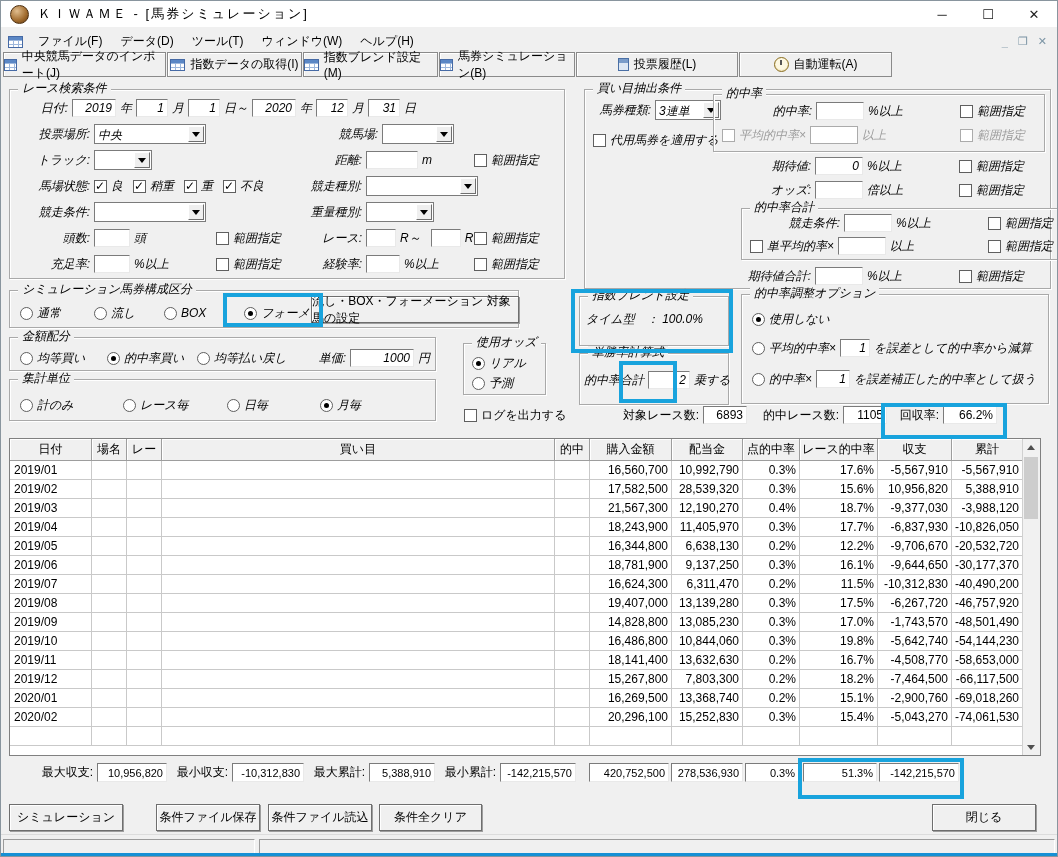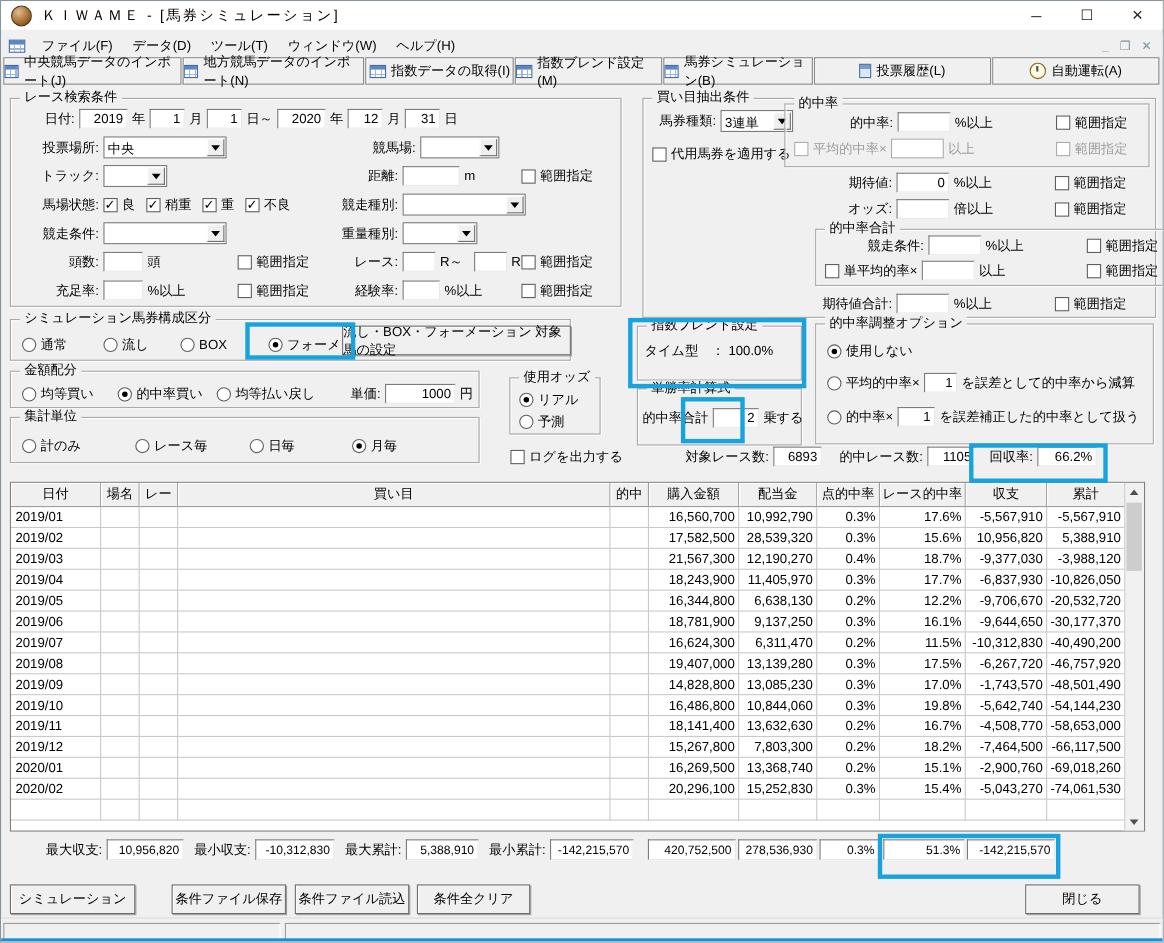--- a/index.html
+++ b/index.html
@@ -25,21 +25,21 @@
   .mdib{color:#7c95a5;font-size:11px;font-weight:bold;}
   
   .toolbar{position:absolute;left:2px;top:51px;right:2px;height:25px;display:flex;}
   .tbtn{height:25px;border:1px solid #8a8a8a;background:#f0f0f0;display:flex;align-items:center;
         justify-content:center;gap:5px;box-sizing:border-box;margin-right:1px;box-shadow:inset 1px 1px 0 #fff;}
   .ico-calc{display:inline-block;width:11px;height:13px;background:linear-gradient(#7a9cc9 0 4px,#dde7f3 4px),#dde7f3;border:1px solid #4a6fa5;box-sizing:border-box;}
   .ico-clock{display:inline-block;width:13px;height:13px;border-radius:50%;border:1px solid #8a6d1f;
      background:radial-gradient(circle at 50% 45%,#fdf8e2 55%,#d8c27a);position:relative;}
   .ico-clock::after{content:"";position:absolute;left:5px;top:2px;width:2px;height:5px;background:#555;}
   
-  .grp{position:absolute;border:1px solid #a9a9a9;box-shadow:inset 1px 1px 0 #fff,1px 1px 0 #fff;box-sizing:border-box;}
+  .grp{position:absolute;border:1px solid #a9a9a9;box-shadow:inset 1px 1px 0 #fff,1px 1px 0 #fff;box-sizing:border-box;font-style:italic;}
   .leg{position:absolute;top:-8px;left:8px;background:#f0f0f0;padding:0 4px;line-height:13px;font-size:12px;white-space:nowrap;}
   .row{position:absolute;display:flex;align-items:center;gap:4px;height:20px;white-space:nowrap;}
   .lb{display:inline-block;text-align:right;white-space:nowrap;}
   .fld{display:inline-block;height:18px;line-height:17px;background:#fff;border:1px solid #7b7b7b;
        border-bottom-color:#e9e9e9;border-right-color:#e9e9e9;box-sizing:border-box;text-align:right;
        padding:0 3px;font-size:12px;}
   .dd{position:relative;display:inline-block;height:20px;background:#fff;border:1px solid #7b7b7b;box-sizing:border-box;}
   .dd-v{position:absolute;left:3px;top:2px;font-size:12px;}
   .dd-b{position:absolute;right:1px;top:1px;bottom:1px;width:16px;background:#efefef;border:1px solid #fff;
         border-right-color:#6f6f6f;border-bottom-color:#6f6f6f;display:flex;align-items:center;justify-content:center;box-sizing:border-box;}
@@ -102,24 +102,20 @@
       <span class="mdib">❐</span>
       <span class="mdib">✕</span>
     </span>
   </div>
 
   <div class="toolbar">
     <span class="tbtn" style="width:163px">
         <span class="ico-grid"></span>
         <span>中央競馬データのインポート(J)</span>
       </span>
-    <span class="tbtn" style="width:166px">
-        <span class="ico-grid"></span>
-        <span>地方競馬データのインポート(N)</span>
-      </span>
     <span class="tbtn" style="width:135px">
         <span class="ico-grid"></span>
         <span>指数データの取得(I)</span>
       </span>
     <span class="tbtn" style="width:135px">
         <span class="ico-grid"></span>
         <span>指数ブレンド設定(M)</span>
       </span>
     <span class="tbtn" style="width:136px">
         <span class="ico-grid"></span>

